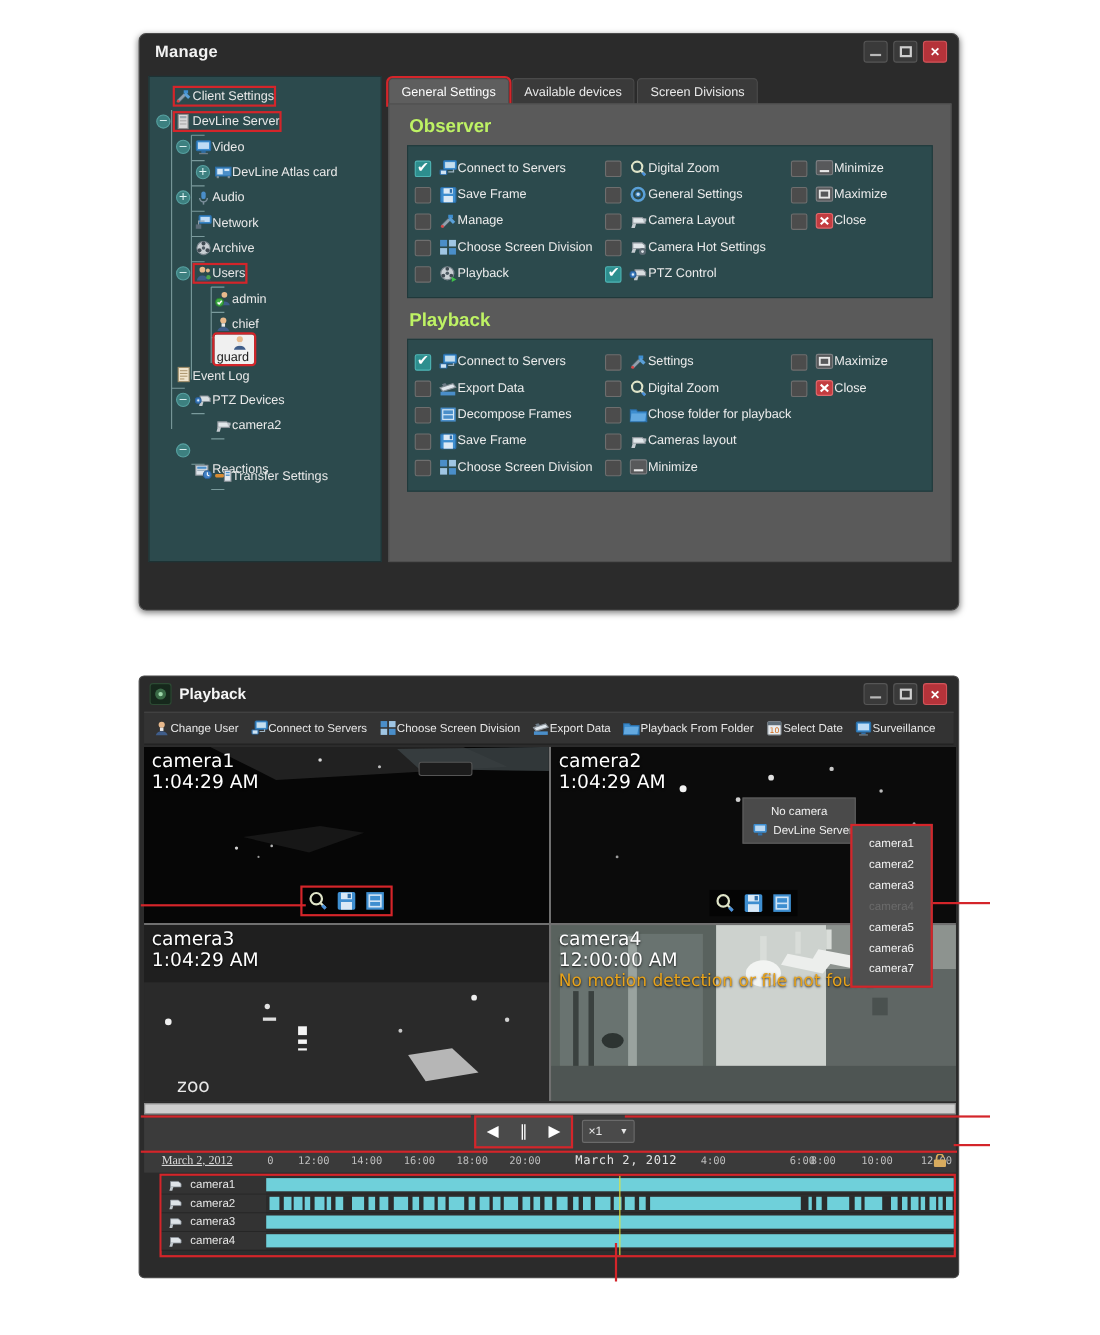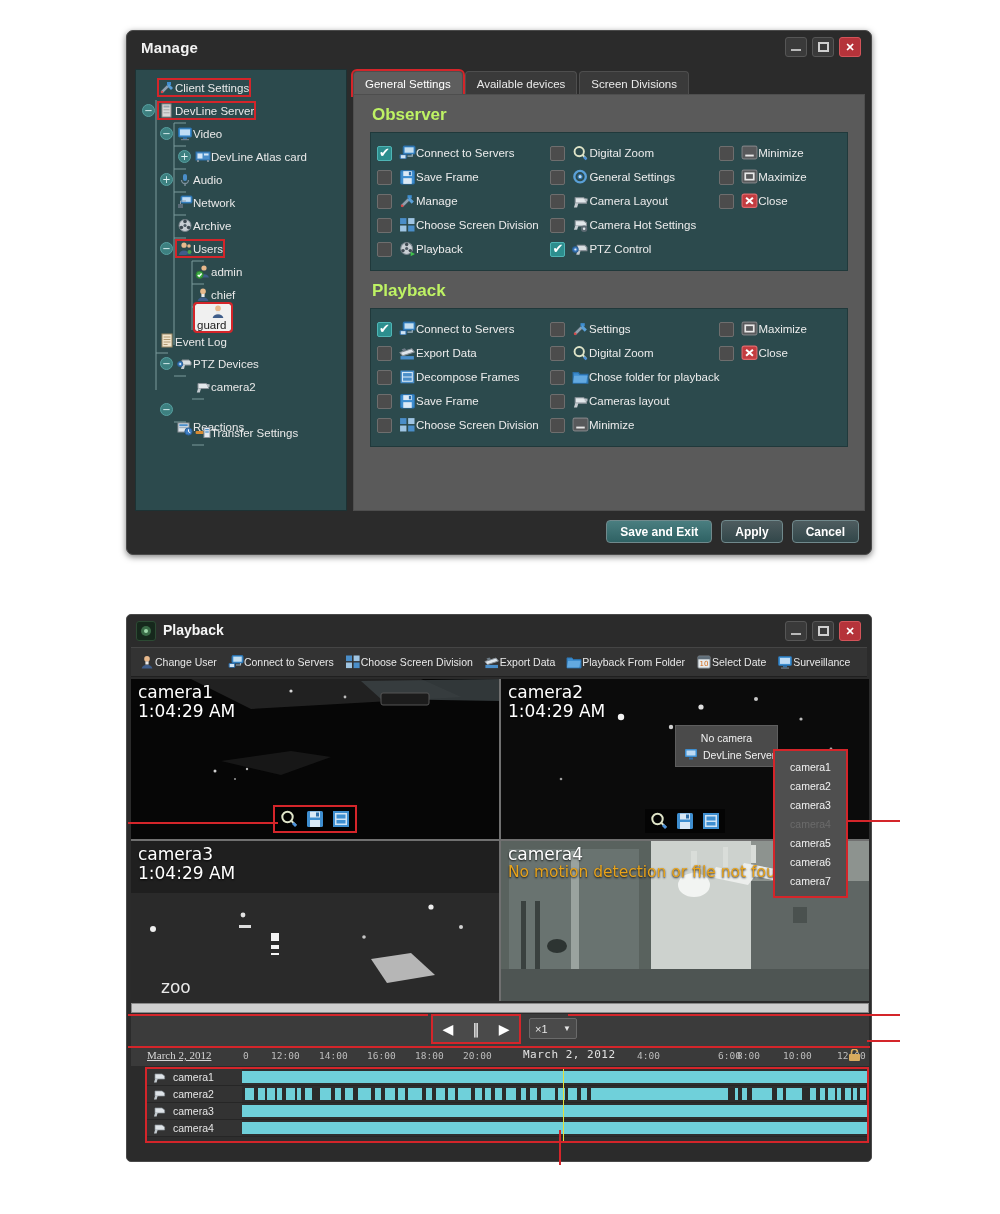--- a/index.html
+++ b/index.html
@@ -720,27 +720,20 @@
                   <path d="M4.8,4.4 L11.2,10.2 M11.2,4.4 L4.8,10.2" stroke="#fff" stroke-width="1.9"></path>
                 </svg>
                 <span class="cblabel">Close</span>
               </div>
             </div>
         </div>
       </div>
     </div>
   </div>
 
-  <div id="manage-footer">
-    <div class="btnbar" id="footer-buttons">
-        <div class="btn teal">Save and Exit</div>
-        <div class="btn">Apply</div>
-        <div class="btn">Cancel</div>
-      </div>
-  </div>
 </div>
 
 <div id="playback-window">
   <div id="pb-title">
     <div id="pb-logo">
       <svg width="14" height="14" viewBox="0 0 14 14">
           <circle cx="7" cy="7" r="5" fill="#3a6b47"></circle>
           <circle cx="7" cy="7" r="2" fill="#9fd8ab"></circle>
         </svg>
     </div>
@@ -933,20 +926,21 @@
         <path d="M250,4 l5,0 l0,18 l-5,0 z" fill="#d9ddd9"></path>
         <path d="M243,22 l42,8 l-8,10 l-40,-8 z" fill="#eceeec"></path>
         <rect x="0" y="128" width="368" height="32" fill="#4e5553"></rect>
         <rect x="20" y="60" width="5" height="68" fill="#3a413f"></rect>
         <rect x="34" y="60" width="5" height="68" fill="#3a413f"></rect>
         <ellipse cx="56" cy="105" rx="10" ry="7" fill="#2d3432"></ellipse>
         <rect x="292" y="66" width="14" height="16" fill="#4a514f"></rect>
       </svg>
       <div class="cam-label">
         <span>camera4</span>
+        <span class="cam-time">12:00:00 AM</span>
         <span class="cam-warn">No motion detection or file not found</span>
       </div>
     </div>
   </div>
 
   <div id="cam-popup" style="left:548px; top:110px; position:absolute;">
     <div class="pop-row first">No camera</div>
     <div class="pop-row">
       <svg class="popico" viewBox="0 0 14 13">
           <rect x="1" y="1" width="12" height="8" rx="1" fill="#3e8ed0"></rect>

